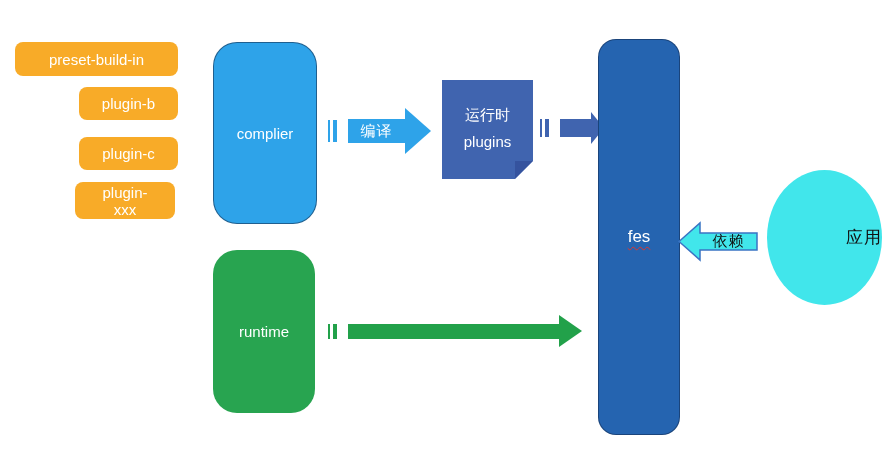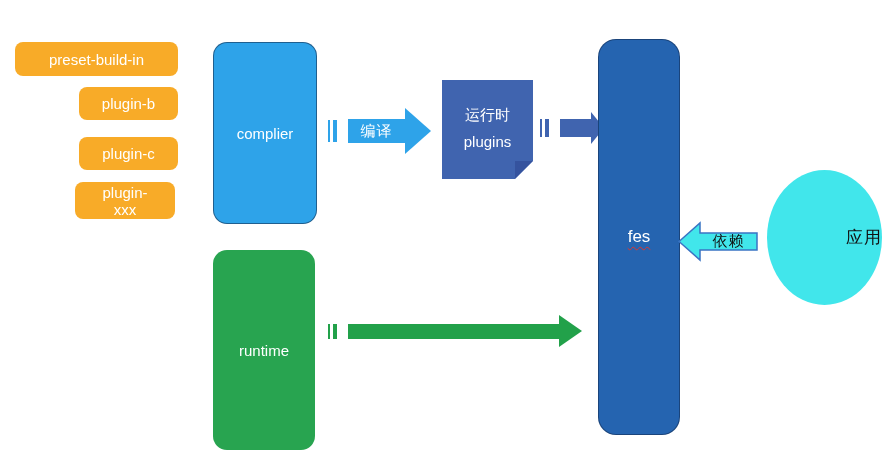--- a/index.html
+++ b/index.html
@@ -26,21 +26,21 @@
     line-height:17px;
   }
   
   .node{
     position:absolute;
     color:#fff;
     display:flex;align-items:center;justify-content:center;
     font-size:15px;
     text-align:center;
   }
-  .node.rounded{border-radius:14px;}
+  .node.rounded{border-radius:24px;}
   .complier{background:var(--light-blue);border:1px solid rgba(20,40,70,.55);}
   .runtime{background:var(--green);}
   .fes{background:var(--fes-blue);border:1px solid rgba(15,35,70,.5);border-radius:18px;font-size:17px;}
   .fes-label{
     text-decoration:underline;
     text-decoration-style:wavy;
     text-decoration-color:#e0342b;
     text-decoration-thickness:1px;
     text-underline-offset:4px;
   }
@@ -138,21 +138,21 @@
     <span class="bar w2" style="height:18px;"></span>
     <span class="bar w4" style="height:18px;"></span>
     <div class="abody" style="width:31px;height:18px;"></div>
     <div class="ahead" style="border-left-width:13px;border-top-width:16px;border-bottom-width:16px;"></div>
   </div>
 
   <div class="node fes" style="left:598px;top:39px;width:80px;height:394px;">
     <span class="fes-label">fes</span>
   </div>
 
-  <div class="node rounded runtime" style="left:213px;top:250px;width:102px;height:200px;">
+  <div class="node rounded runtime" style="left:213px;top:250px;width:102px;height:163px;">
     <span>runtime</span>
   </div>
 
   <div class="sarrow c-green" style="left:328px;top:315px;height:32px;">
     <span class="bar w2" style="height:15px;"></span>
     <span class="bar w4" style="height:15px;"></span>
     <div class="abody" style="width:211px;height:15px;"></div>
     <div class="ahead" style="border-left-width:23px;border-top-width:16px;border-bottom-width:16px;"></div>
   </div>
 

